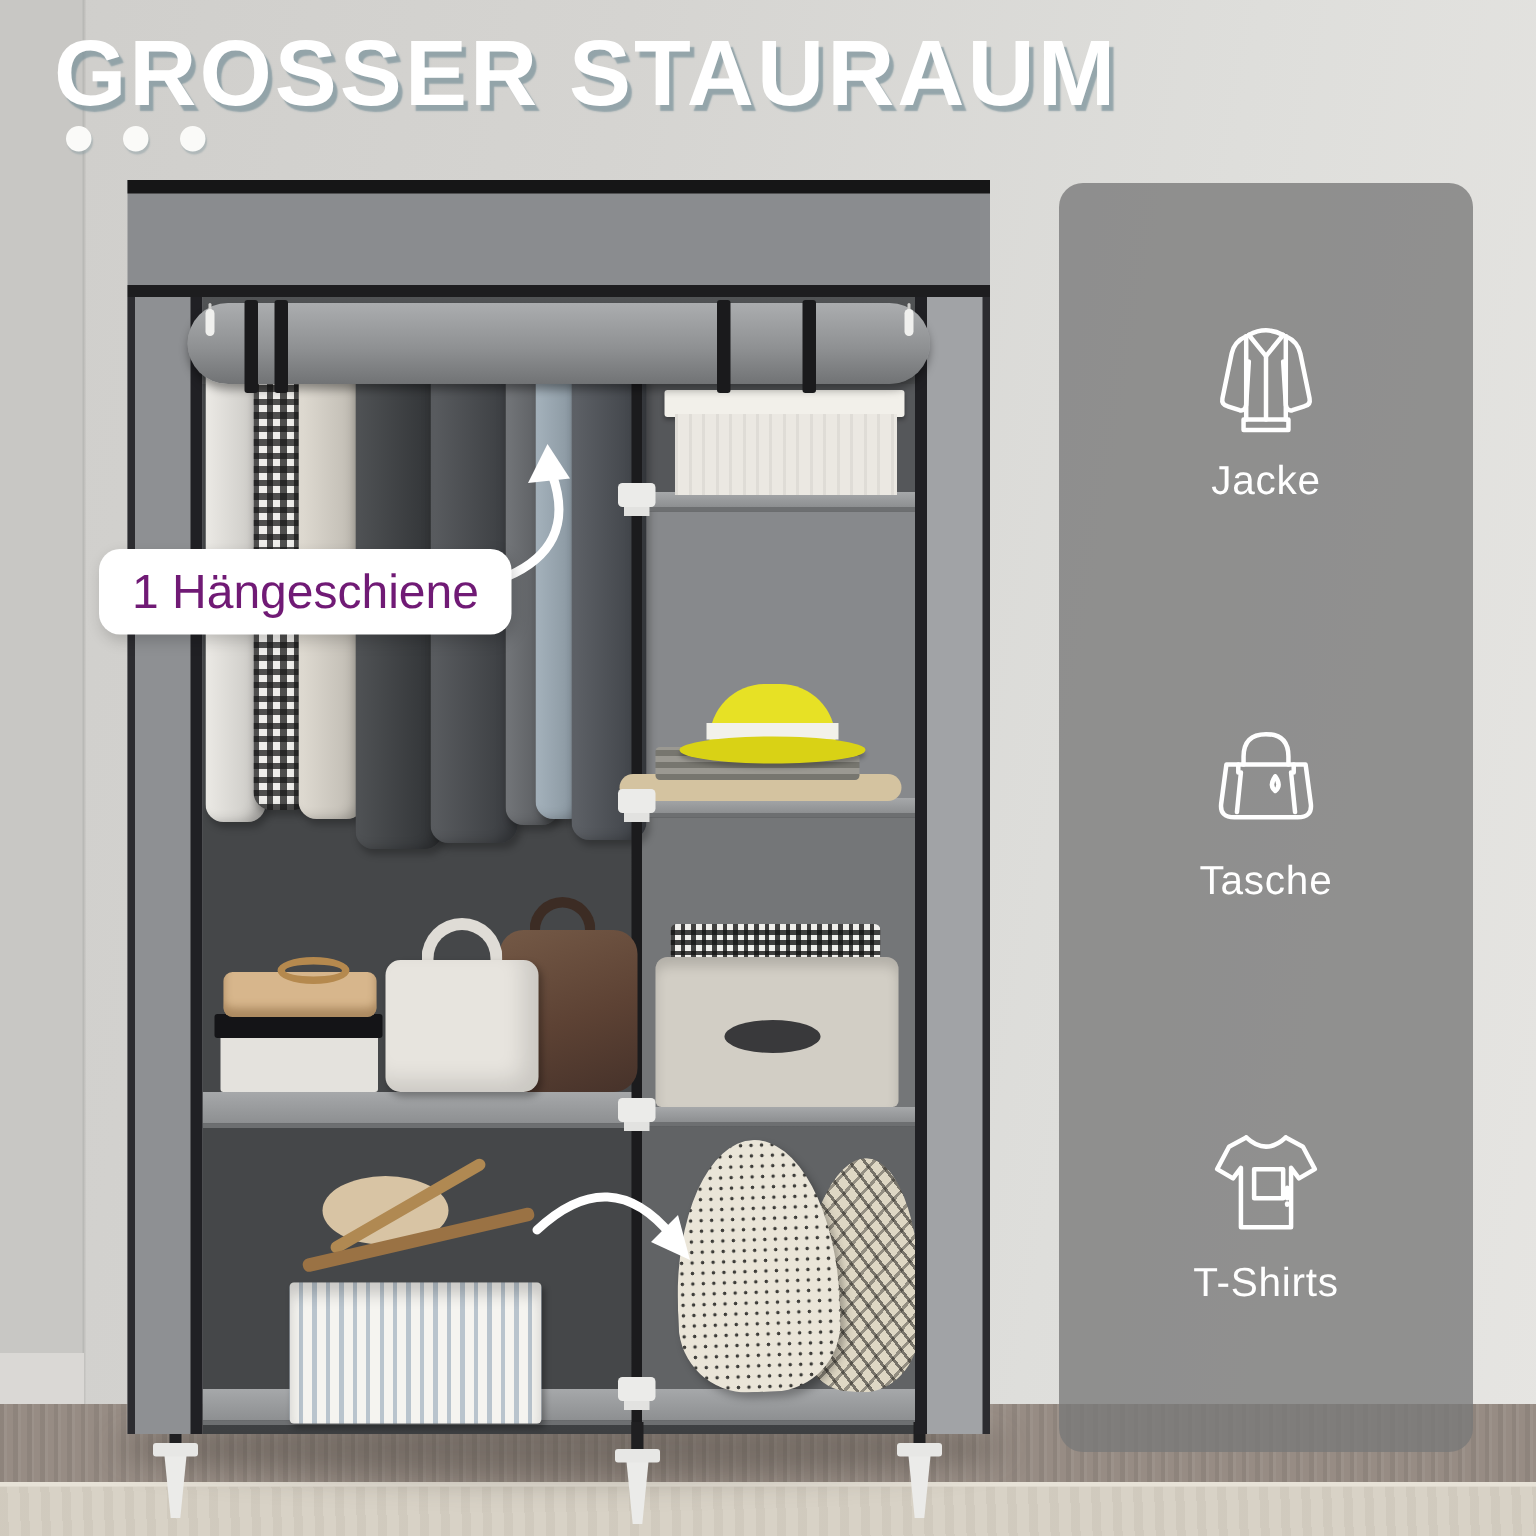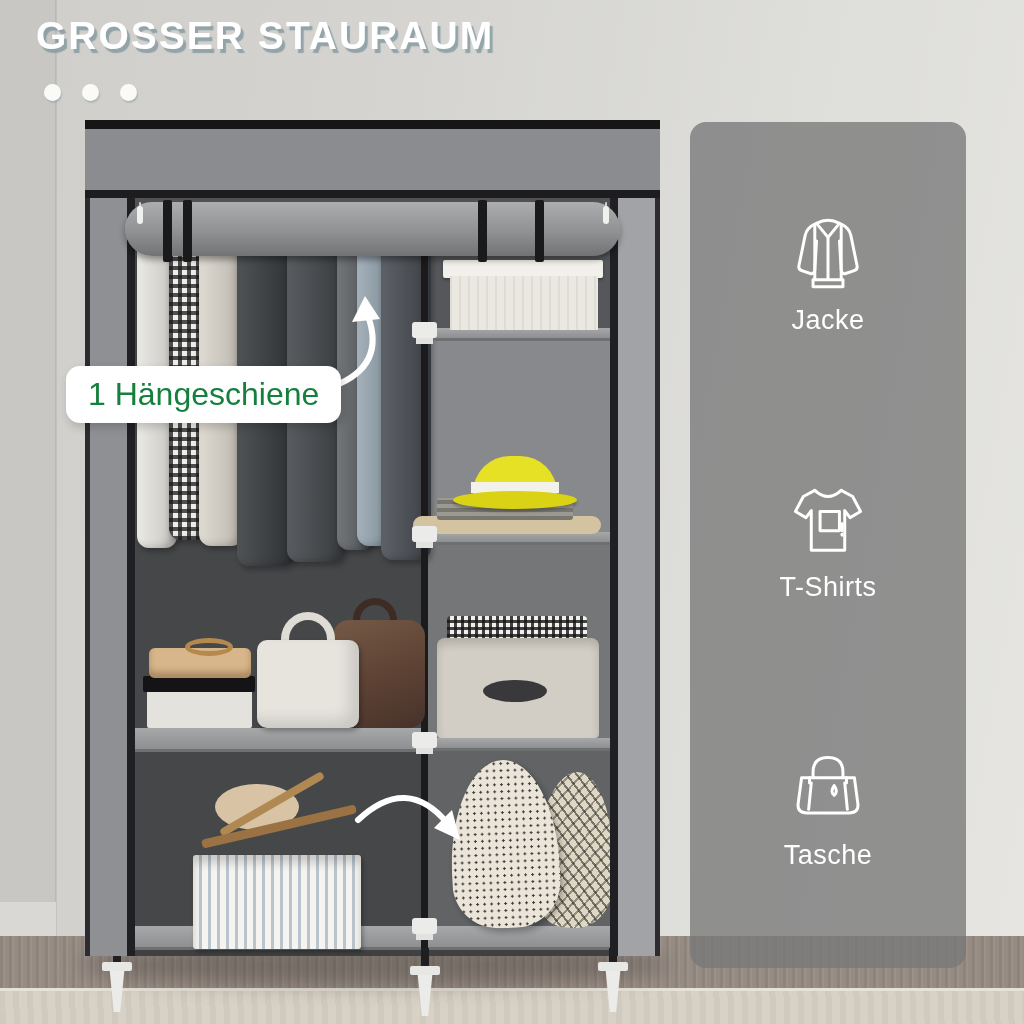--- a/index.html
+++ b/index.html
@@ -16,21 +16,21 @@
     background:#978c84;
     background-image:repeating-linear-gradient(90deg, rgba(0,0,0,0.06) 0 3px, rgba(255,255,255,0.05) 3px 5px, transparent 5px 9px); }
   .floor-light { position:absolute; left:0; top:988px; width:1024px; height:36px;
     background:#d8d2c6; border-top:3px solid #e7e2d7;
     background-image:repeating-linear-gradient(88deg, rgba(120,110,95,0.08) 0 6px, transparent 6px 14px); }
   .wardrobe-shadow { position:absolute; left:78px; top:944px; width:592px; height:42px;
     background:rgba(58,52,46,0.35); filter:blur(10px); border-radius:50%; }
 
   
   .title-wrap { position:absolute; left:36px; top:14px; z-index:60; }
-  .page-title { font-size:39px; font-weight:bold; letter-spacing:2px; color:#ffffff;
+  .page-title { font-size:62px; font-weight:bold; letter-spacing:2px; color:#ffffff;
     text-shadow:3px 4px 1px rgba(126,148,156,0.75); white-space:nowrap; }
   .title-dots { position:absolute; left:8px; top:70px; display:flex; gap:21px; }
   .title-dots i { width:17px; height:17px; border-radius:50%; background:#fafaf8;
     box-shadow:1px 2px 1px rgba(126,148,156,0.4); }
 
   
   .wardrobe { position:absolute; left:85px; top:120px; width:575px; height:890px; z-index:10; }
   .w-abs { position:absolute; }
   .fabric { background-image:repeating-linear-gradient(90deg, rgba(255,255,255,0.05) 0 1px, rgba(0,0,0,0.05) 1px 2px, transparent 2px 4px); }
 
@@ -129,31 +129,31 @@
   .wood-rod-1 { left:115px; top:702px; width:158px; height:9px; background:#9a7244; border-radius:4px;
     transform:rotate(-13deg); z-index:11; }
   .wood-rod-2 { left:128px; top:680px; width:118px; height:8px; background:#b08952; border-radius:4px;
     transform:rotate(-30deg); z-index:11; }
   .rack-cloth { left:130px; top:664px; width:84px; height:46px; background:#d8c4a4; border-radius:50%; z-index:10; }
   .striped-basket { left:108px; top:735px; width:168px; height:94px; border-radius:3px; z-index:12;
     background-image:repeating-linear-gradient(90deg,#f5f4f0 0 6px,#b9c4cd 6px 9px);
     box-shadow:inset 0 8px 10px rgba(0,0,0,0.18), 2px 3px 4px rgba(0,0,0,0.3); }
 
   
-  .callout { position:absolute; background:#ffffff; color:#15803d; font-size:32px;
+  .callout { position:absolute; background:#ffffff; color:#701a75; font-size:32px;
     padding:10px 22px; border-radius:14px; z-index:70; white-space:nowrap;
     box-shadow:2px 4px 10px rgba(0,0,0,0.18); }
   .callout-1 { left:66px; top:366px; }
   .callout-2 { left:152px; top:806px; }
   .arrow-svg { position:absolute; z-index:69; overflow:visible; }
   .arrow-1 { left:328px; top:292px; }
   .arrow-2 { left:352px; top:772px; }
 
   
-  .side-panel { position:absolute; left:690px; top:122px; width:276px; height:846px;
+  .side-panel { position:absolute; left:706px; top:122px; width:276px; height:846px;
     background:rgba(121,121,121,0.78); border-radius:16px; z-index:50;
     display:flex; flex-direction:column; justify-content:space-around; align-items:center;
     padding:18px 0 26px; }
   .side-item { display:flex; flex-direction:column; align-items:center; gap:6px; }
   .side-item svg { width:88px; height:88px; stroke:#ffffff; stroke-width:3.4; fill:none;
     stroke-linecap:round; stroke-linejoin:round; }
   .side-label { color:#ffffff; font-size:27px; letter-spacing:0.5px; }
 </style>
 </head>
 <body>
@@ -280,36 +280,36 @@
         <path d="M65 15 Q74 19 76 28 L83 62 Q84 67 79 68 L70 71 Q66 72 65 67 L63 34"></path>
         <path d="M35 15 L35 78 M65 15 L65 78"></path>
         <path d="M50 30 L50 78"></path>
         <path d="M33 78 H67 V86 H33 Z"></path>
       </svg>
       <span class="side-label">Jacke</span>
     </div>
 
     <div class="side-item">
       <svg viewBox="0 0 100 100">
+        <path d="M33 36 V30 Q33 13 50 13 Q67 13 67 30 V36"></path>
+        <path d="M20 36 H80 L84 66 Q85 76 74 76 H26 Q15 76 16 66 Z"></path>
+        <path d="M29 36 V42 M71 36 V42"></path>
+        <path d="M31 42 L28 72 M69 42 L72 72"></path>
+        <path d="M57 45 q5 7 0 11 q-5 -4 0 -11"></path>
+      </svg>
+      <span class="side-label">Tasche</span>
+    </div>
+
+    <div class="side-item">
+      <svg viewBox="0 0 100 100">
         <path d="M35 14 L22 21 L13 38 L25 45 L31 37 V82 H69 V37 L75 45 L87 38 L78 21 L65 14"></path>
         <path d="M35 14 Q50 28 65 14"></path>
         <rect x="41" y="38" width="22" height="22"></rect>
         <path d="M66 52 V60"></path>
         <path d="M66 64 V65"></path>
       </svg>
       <span class="side-label">T-Shirts</span>
     </div>
 
-    <div class="side-item">
-      <svg viewBox="0 0 100 100">
-        <path d="M33 36 V30 Q33 13 50 13 Q67 13 67 30 V36"></path>
-        <path d="M20 36 H80 L84 66 Q85 76 74 76 H26 Q15 76 16 66 Z"></path>
-        <path d="M29 36 V42 M71 36 V42"></path>
-        <path d="M31 42 L28 72 M69 42 L72 72"></path>
-        <path d="M57 45 q5 7 0 11 q-5 -4 0 -11"></path>
-      </svg>
-      <span class="side-label">Tasche</span>
-    </div>
-
 
 
   </div>
 </div>
 
 </body></html>

